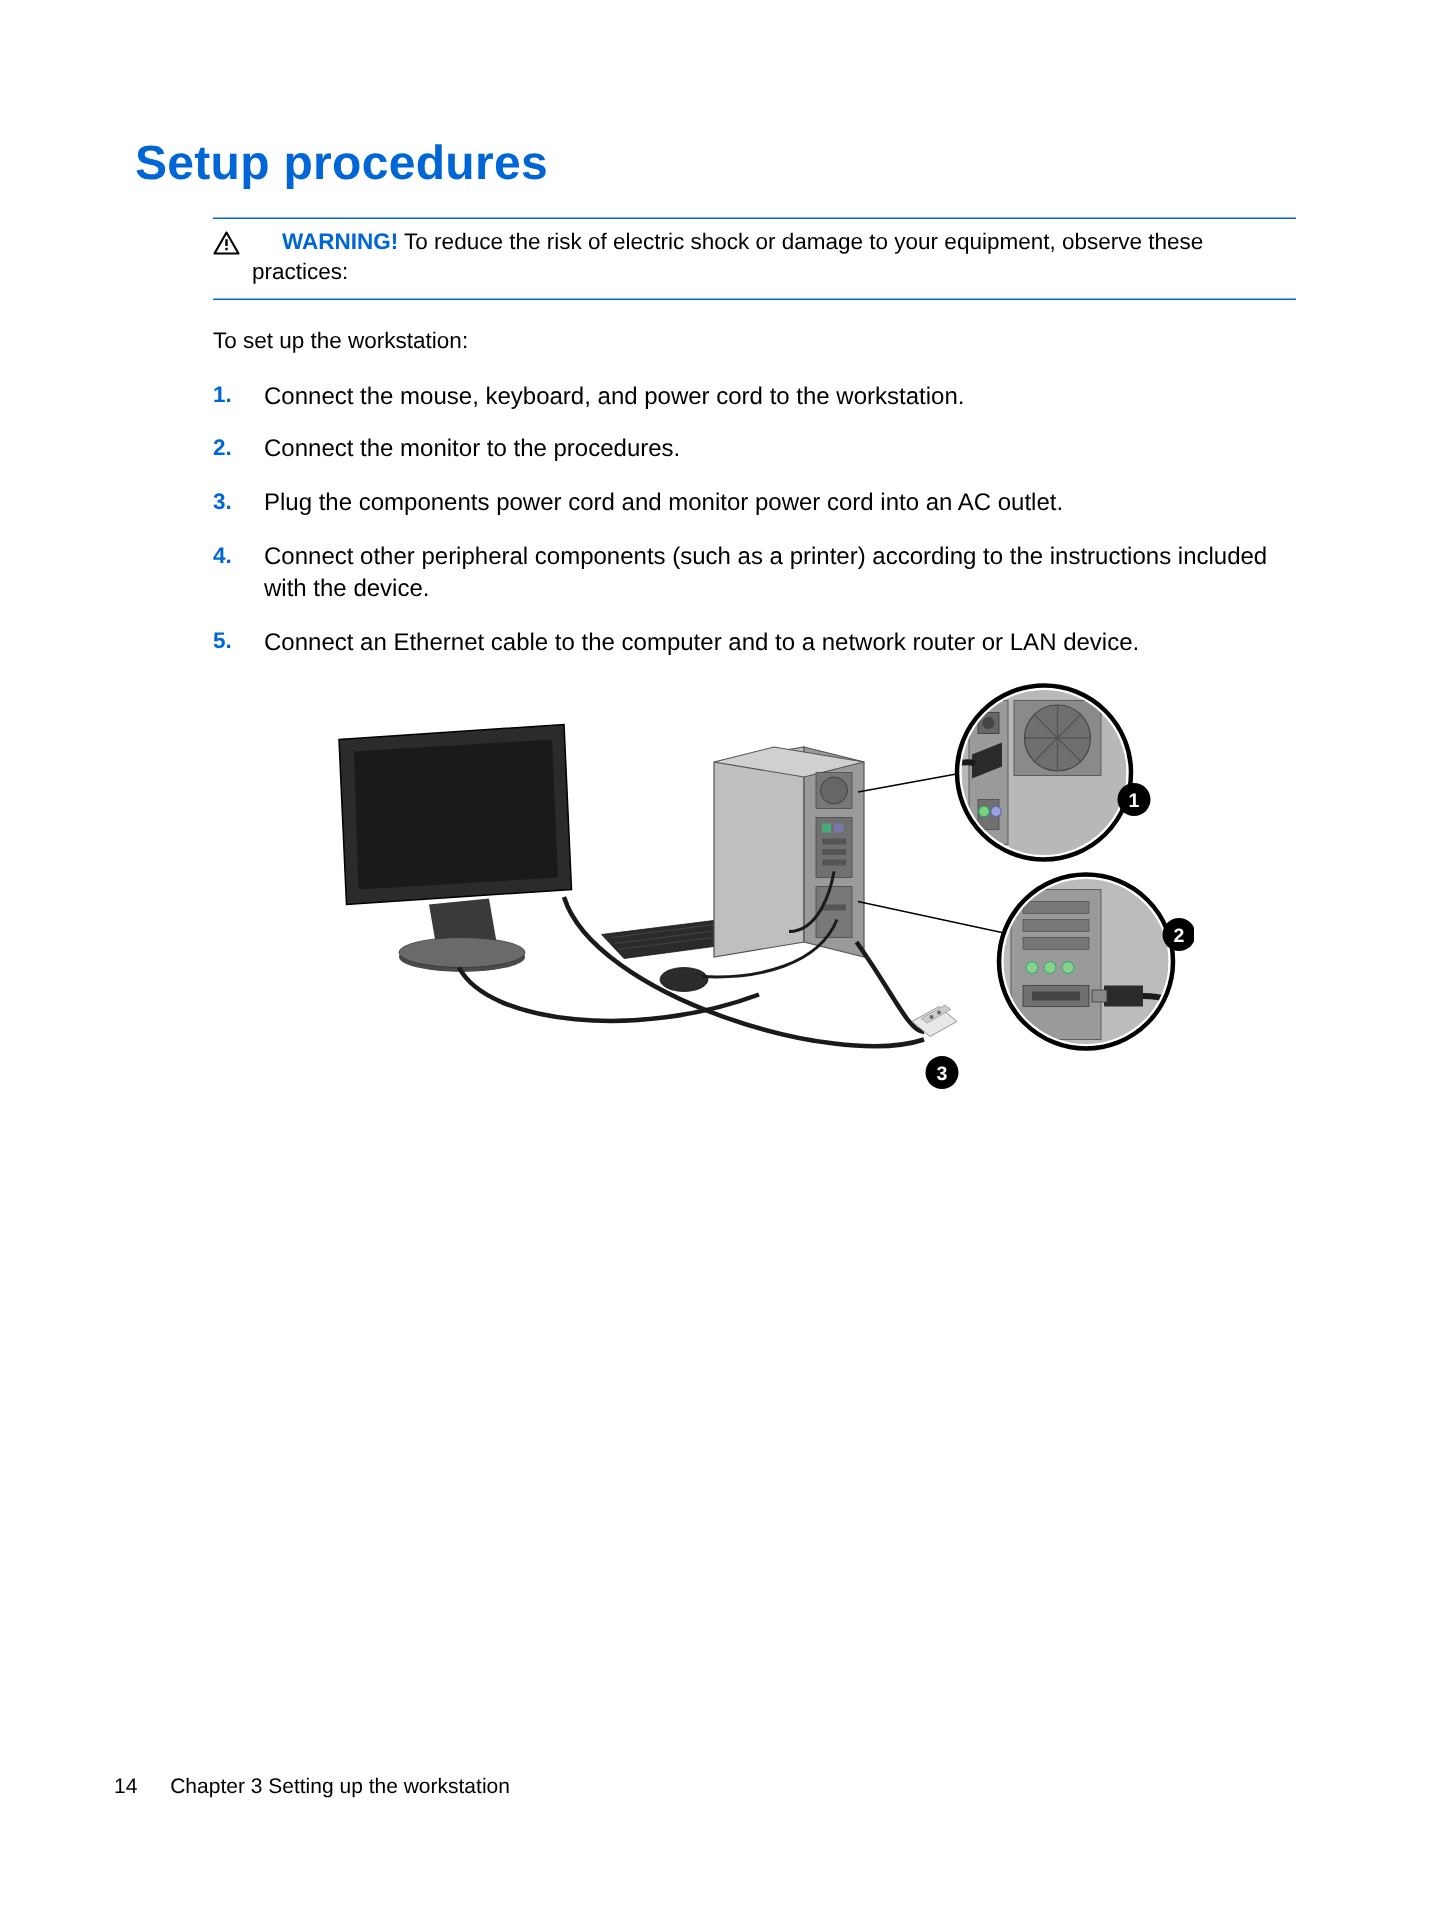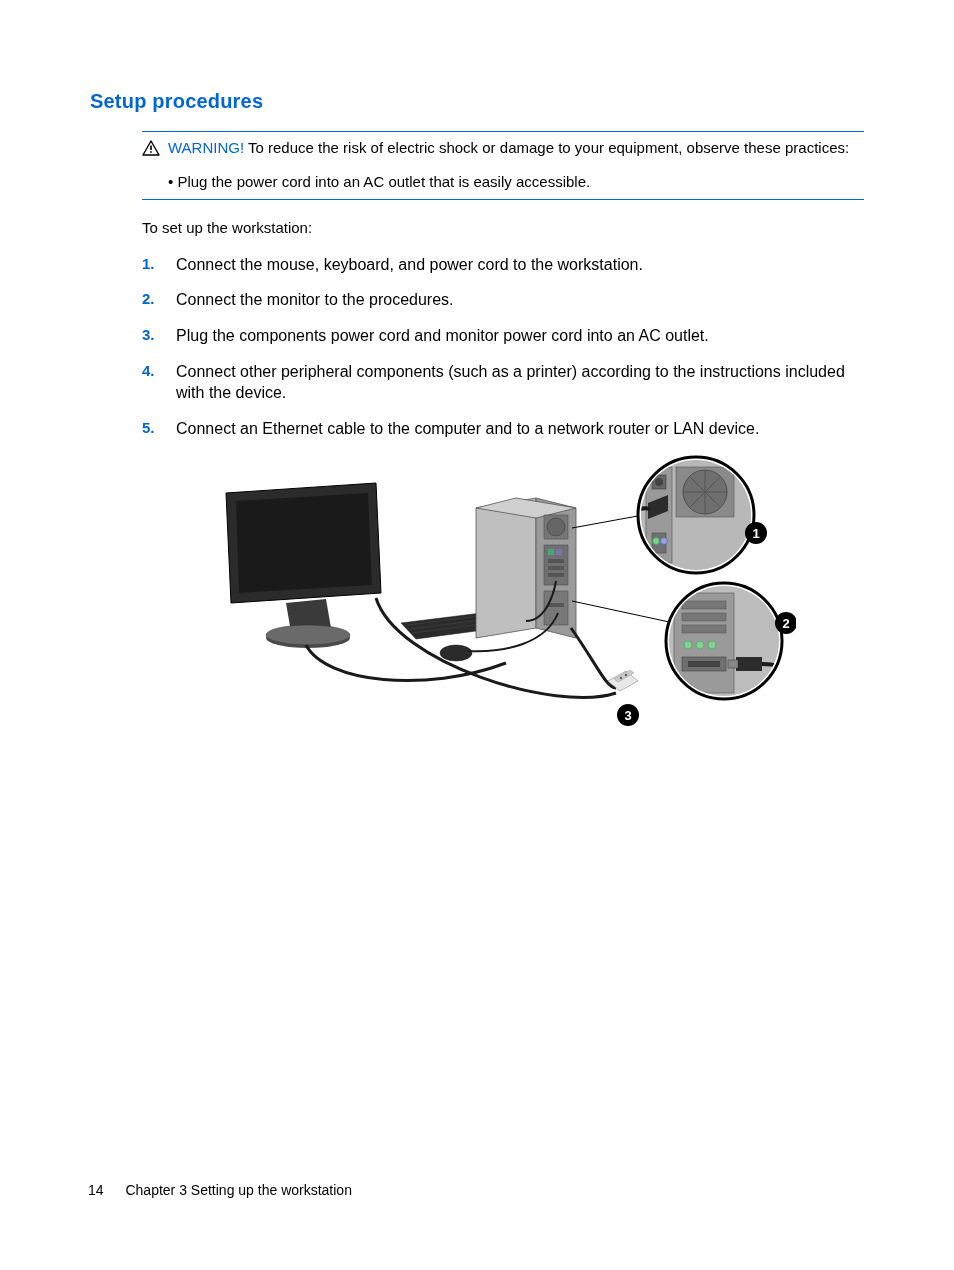--- a/index.html
+++ b/index.html
@@ -7,21 +7,21 @@
     width: 954px;
     height: 1270px;
     background: #fff;
     font-family: Arial, Helvetica, sans-serif;
     color: #000;
     position: relative;
     padding: 90px 90px 40px 90px;
   }
   .title {
     color: #0066d6;
-    font-size: 20px;
+    font-size: 32px;
     font-weight: bold;
     margin-bottom: 18px;
     letter-spacing: 0.2px;
   }
   .warning-box {
     border-top: 1px solid #0066d6;
     border-bottom: 1px solid #0066d6;
     padding: 6px 0 6px 0;
     margin-left: 52px;
     margin-bottom: 18px;
@@ -37,21 +37,22 @@
     flex-shrink: 0;
     margin-top: 2px;
   }
   .warning-content {
     flex: 1;
     font-size: 15px;
     line-height: 1.35;
   }
   .warning-label {
     color: #0066d6;
-    font-weight: normal;
+    font-weight: bold;
+    margin-left: 20px;
   }
   .warning-bullet {
     font-size: 15px;
     line-height: 1.35;
     margin-top: 14px;
   }
   .lead {
     margin-left: 52px;
     font-size: 15px;
     line-height: 1.35;
@@ -78,21 +79,21 @@
     color: #0066d6;
     font-weight: bold;
     font-size: 15px;
   }
   .figure-wrap {
     margin-left: 86px;
     margin-top: 10px;
   }
   .footer {
     position: absolute;
-    left: 88px;
+    left: 76px;
     bottom: 72px;
     font-size: 14px;
   }
   .footer .pg { margin-right: 18px; }
 </style>
 </head>
 <body>
 
 <h1 class="title">Setup procedures</h1>
 
@@ -101,21 +102,20 @@
     <span class="warning-icon">
       <svg viewBox="0 0 18 16" width="18" height="16">
         <path d="M9 1 L17 15 L1 15 Z" fill="none" stroke="#000" stroke-width="1.4" stroke-linejoin="round"></path>
         <rect x="8.2" y="5.5" width="1.6" height="4.5" fill="#000"></rect>
         <rect x="8.2" y="11.2" width="1.6" height="1.6" fill="#000"></rect>
       </svg>
     </span>
     <div class="warning-content">
       <span class="warning-label">WARNING!</span>
       <span>To reduce the risk of electric shock or damage to your equipment, observe these practices:</span>
-      <div class="warning-bullet">• Plug the power cord into an AC outlet that is easily accessible.</div>
     </div>
   </div>
 </div>
 
 <p class="lead">To set up the workstation:</p>
 
 <ol class="steps">
   <li>Connect the mouse, keyboard, and power cord to the workstation.</li>
   <li>Connect the monitor to the procedures.</li>
   <li>Plug the components power cord and monitor power cord into an AC outlet.</li>

